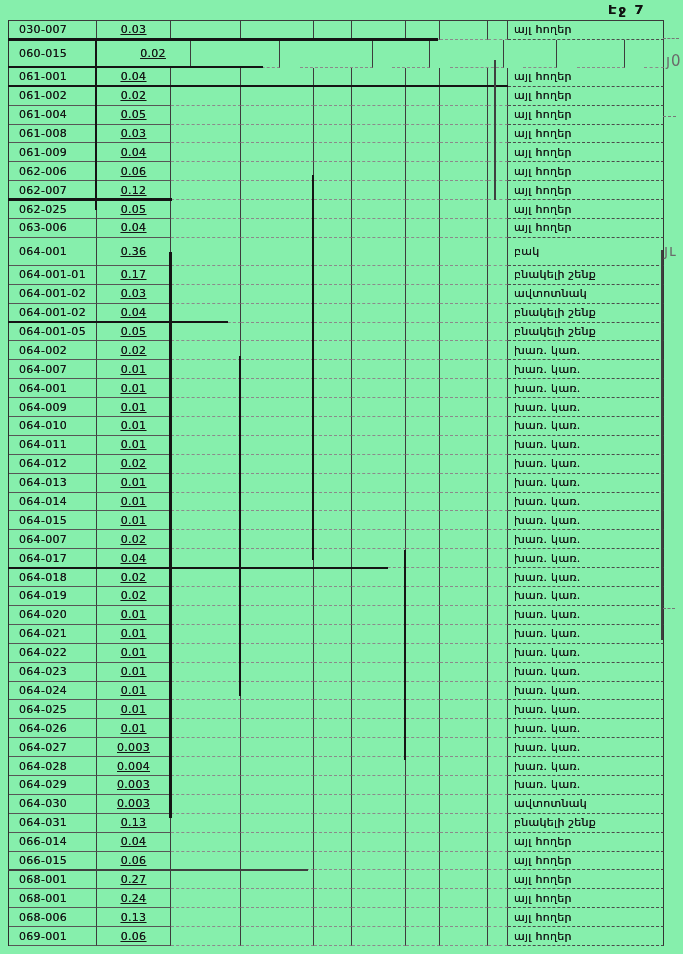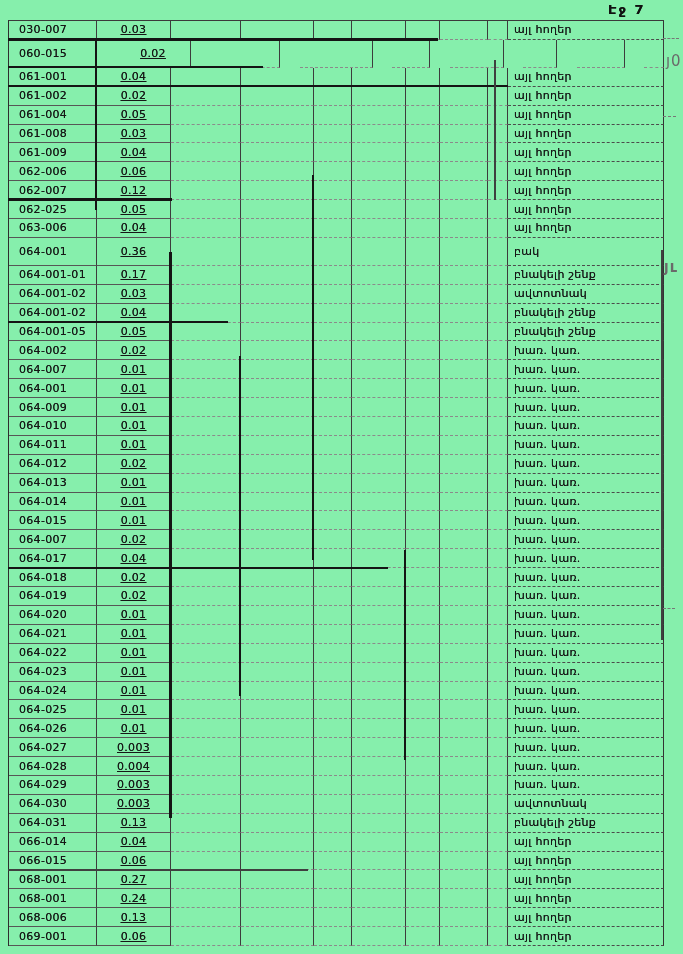--- a/index.html
+++ b/index.html
@@ -985,15 +985,15 @@
   <div class="artifact" style="left:312px;top:175px;width:2px;height:385px;"></div>
   <div class="artifact" style="left:239px;top:356px;width:2px;height:340px;"></div>
   <div class="artifact" style="left:404px;top:550px;width:2px;height:210px;"></div>
   <div class="artifact soft" style="left:494px;top:60px;width:1.5px;height:140px;"></div>
   <div class="artifact soft" style="left:661px;top:250px;width:1.5px;height:390px;"></div>
   <div class="dash-ext" style="left:663px;top:38px;width:16px;"></div>
   <div class="dash-ext" style="left:663px;top:116px;width:13px;"></div>
   <div class="dash-ext" style="left:663px;top:608px;width:12px;"></div>
 
   <div class="margin-note" style="left:666px;top:52px;">յ0</div>
-  <div class="margin-note" style="left:664px;top:258px;font-weight:bold;">յւ</div>
+  <div class="margin-note" style="left:664px;top:242px;">յւ</div>
 
 </div>
 
 </body></html>

